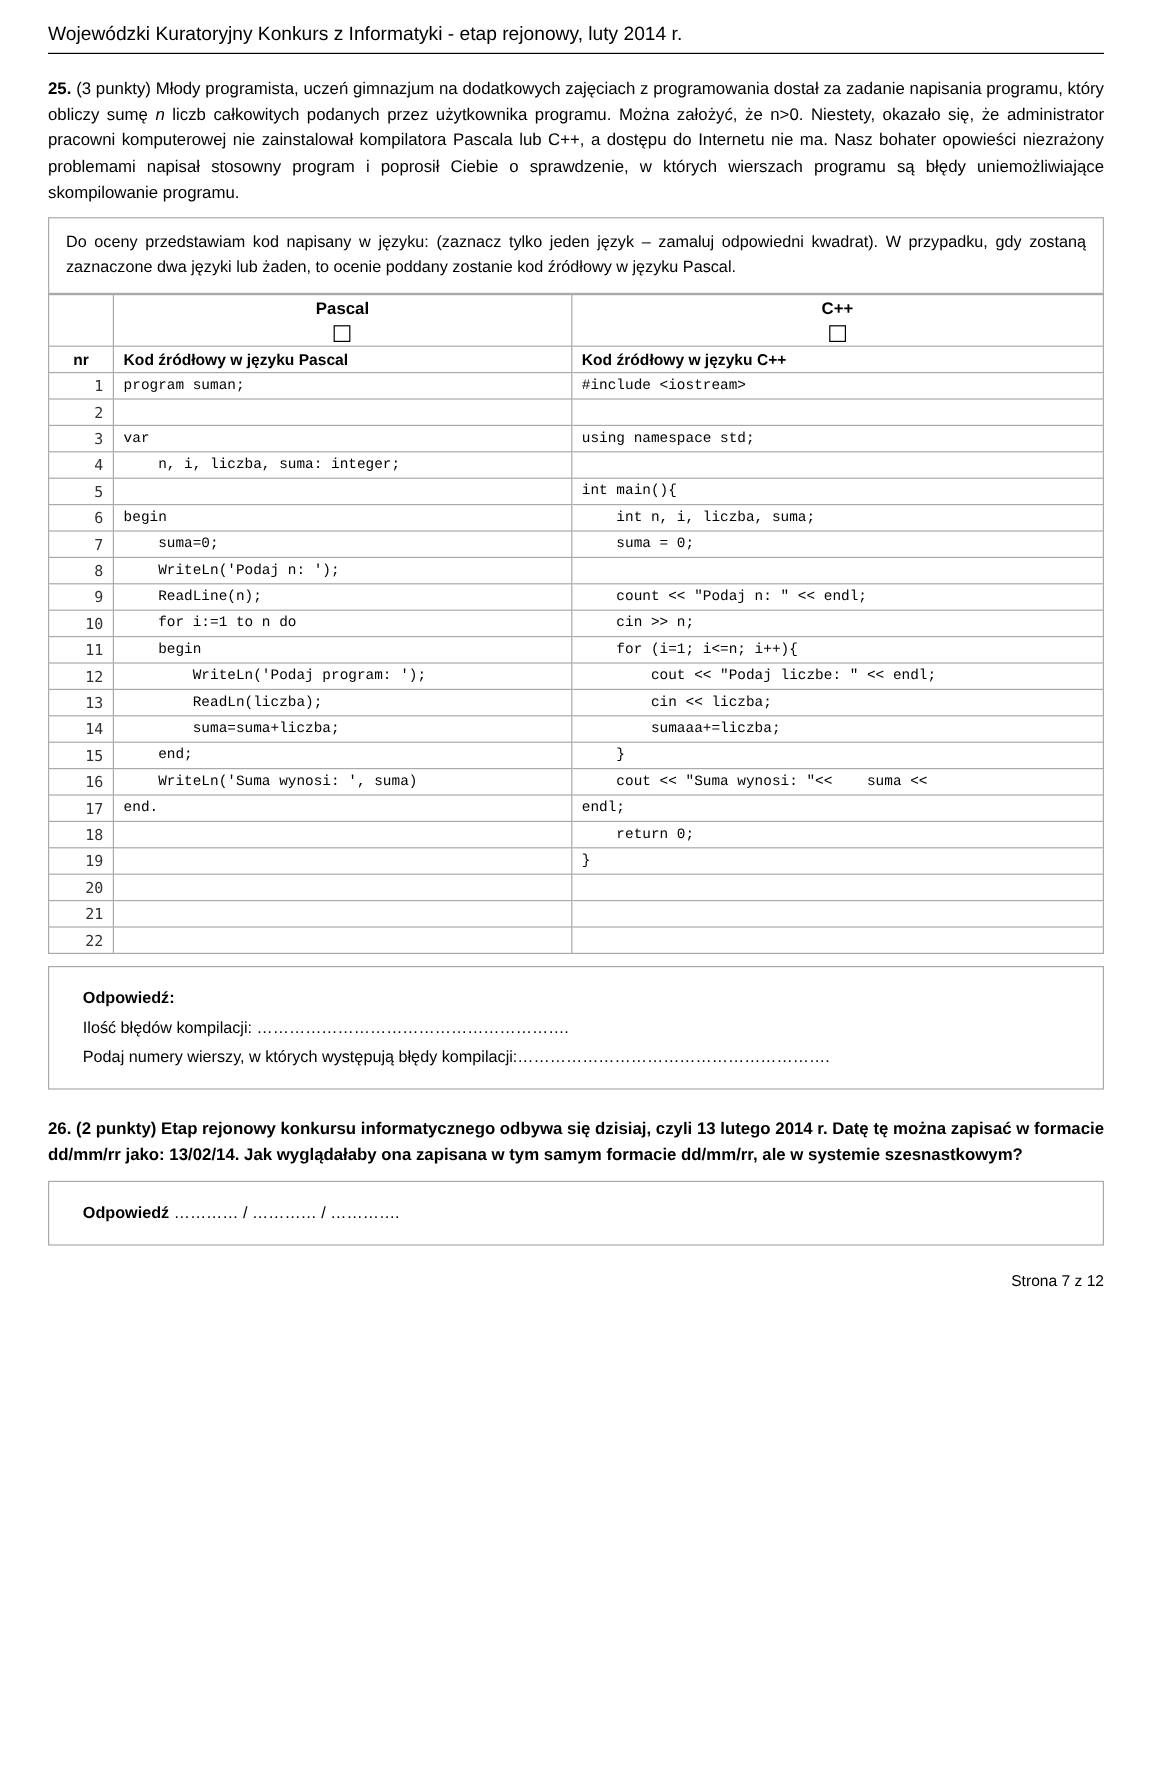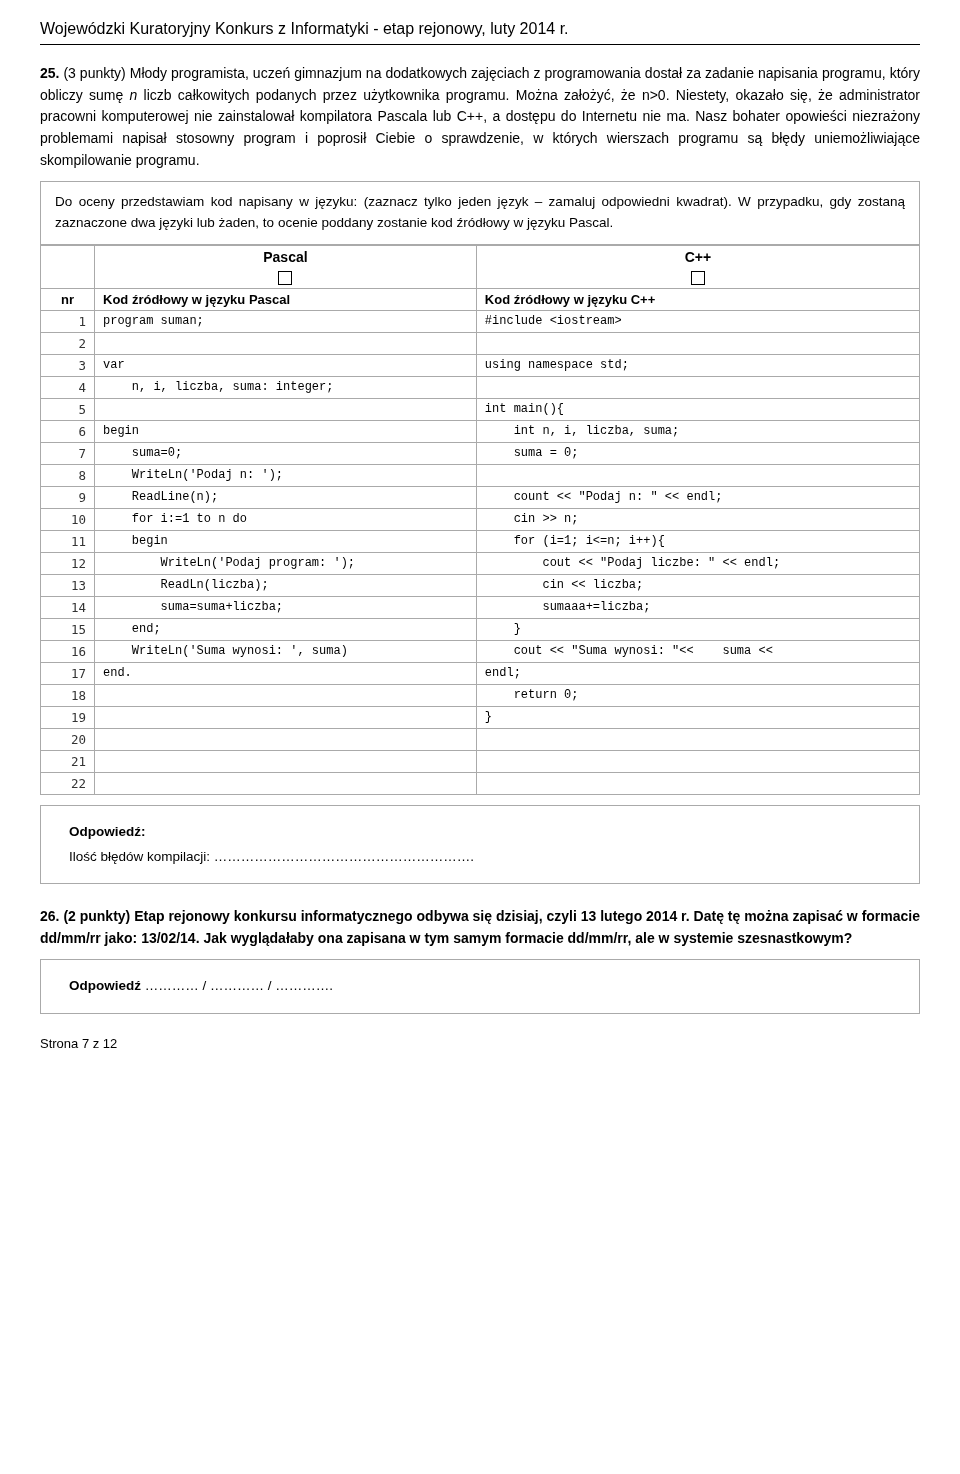--- a/index.html
+++ b/index.html
@@ -93,21 +93,21 @@
       font-size: 13px;
     }
     .answer-box {
       border: 1px solid #aaa;
       padding: 14px 28px;
       margin-bottom: 22px;
       font-size: 13.5px;
       line-height: 1.8;
     }
     .page-footer {
-      text-align: left;
+      text-align: right;
       font-size: 13px;
       margin-top: 14px;
     }
   </style>
 </head>
 <body>
 
 <div class="page-header">
   <span>Wojewódzki Kuratoryjny Konkurs z Informatyki - etap rejonowy, luty 2014 r.</span>
 </div>
@@ -255,20 +255,21 @@
           <td class="nr-col">22</td>
           <td class="code-col"></td>
           <td class="code-col"></td>
         </tr>
       </tbody>
   </table>
 
   <div class="answer-box">
     <div><strong>Odpowiedź:</strong></div>
     <div>Ilość błędów kompilacji: ………………………………………………….</div>
+    <div>Podaj numery wierszy, w których występują błędy kompilacji:………………………………………………….</div>
   </div>
 </div>
 
 <div class="question-block">
   <p class="question-text">
     <span class="question-number">26.</span>
     <strong><span> (2 punkty) Etap rejonowy konkursu informatycznego odbywa się dzisiaj, czyli 13 lutego 2014 r. Datę tę można zapisać w formacie dd/mm/rr jako: 13/02/14. Jak wyglądałaby ona zapisana w tym samym formacie dd/mm/rr, ale w systemie szesnastkowym?</span></strong>
   </p>
   <div class="answer-box">
     <span><strong>Odpowiedź</strong></span>

